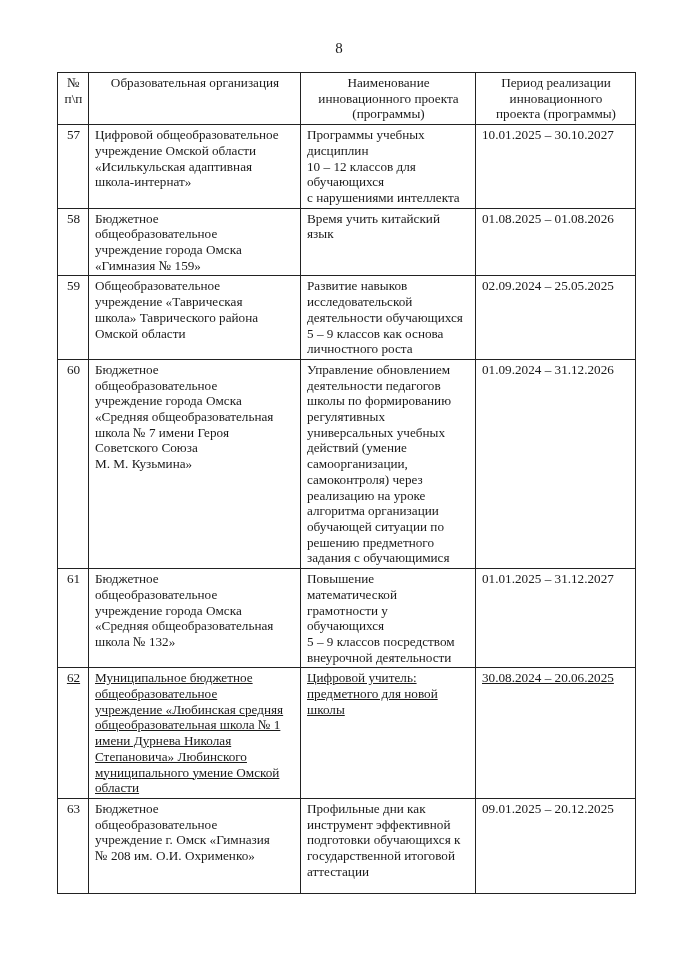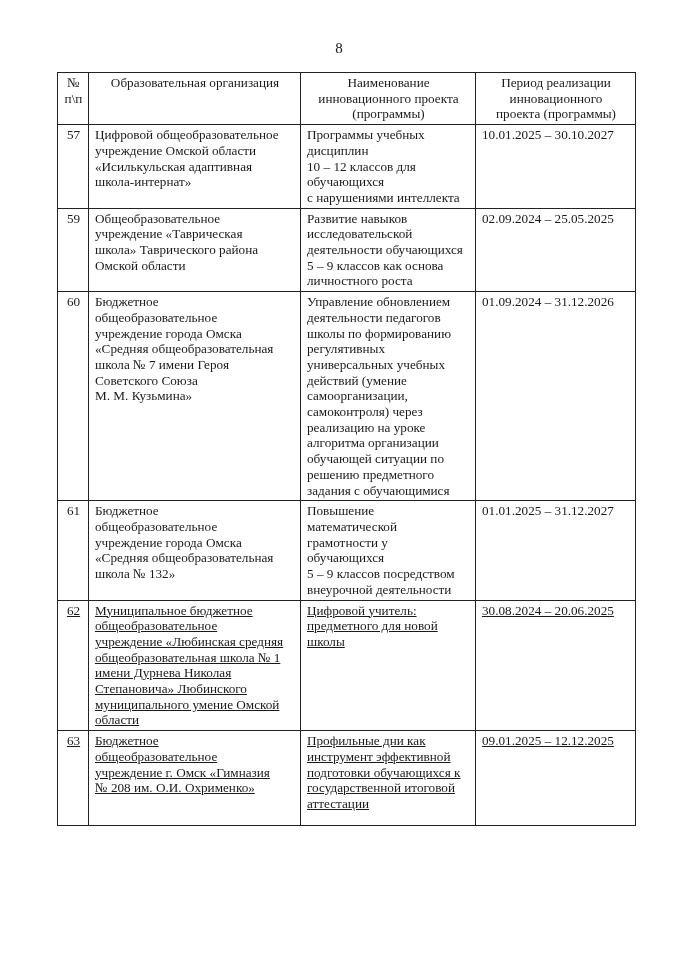--- a/index.html
+++ b/index.html
@@ -11,21 +11,21 @@
               table-layout: fixed; width: 578px; font-size: 13.2px; line-height: 15.7px; }
   table.doc td, table.doc th { border: 1px solid #222; vertical-align: top; padding: 2px 5px 2px 6px;
                                font-weight: normal; }
   table.doc th { text-align: center; }
   td.num { text-align: center; padding-left: 2px; padding-right: 2px; }
   td.period { padding-left: 6px; }
   .line { display: block; white-space: nowrap; }
   col.c1 { width: 31px; } col.c2 { width: 212px; } col.c3 { width: 175px; } col.c4 { width: 160px; }
   tr.h { height: 48px; }
   tr.r57 { height: 80px; } tr.r58 { height: 62px; } tr.r59 { height: 80px; }
-  tr.r60 { height: 201px; } tr.r61 { height: 98px; } tr.r62 { height: 126px; text-decoration: underline; } tr.r63 { height: 95px; text-decoration: underline; }
+  tr.r60 { height: 201px; } tr.r61 { height: 98px; } tr.r62 { height: 126px; text-decoration: underline; } tr.r63 { height: 95px; }
 </style>
 </head>
 <body>
 
 <div class="page-number">8</div>
 
 <table class="doc">
   <colgroup>
       <col class="c1">
       <col class="c2">
@@ -66,20 +66,34 @@
       <td>
         <span class="line">Программы учебных</span>
         <span class="line">дисциплин</span>
         <span class="line">10 – 12 классов для</span>
         <span class="line">обучающихся</span>
         <span class="line">с нарушениями интеллекта</span>
       </td>
       <td class="period">10.01.2025 – 30.10.2027</td>
     </tr>
 
+    <tr class="r58">
+      <td class="num">58</td>
+      <td>
+        <span class="line">Бюджетное</span>
+        <span class="line">общеобразовательное</span>
+        <span class="line">учреждение города Омска</span>
+        <span class="line">«Гимназия № 159»</span>
+      </td>
+      <td>
+        <span class="line">Время учить китайский</span>
+        <span class="line">язык</span>
+      </td>
+      <td class="period">01.08.2025 – 01.08.2026</td>
+    </tr>
 
     <tr class="r59">
       <td class="num">59</td>
       <td>
         <span class="line">Общеобразовательное</span>
         <span class="line">учреждение «Таврическая</span>
         <span class="line">школа» Таврического района</span>
         <span class="line">Омской области</span>
       </td>
       <td>
@@ -169,16 +183,16 @@
         <span class="line">учреждение г. Омск «Гимназия</span>
         <span class="line">№ 208 им. О.И. Охрименко»</span>
       </td>
       <td>
         <span class="line">Профильные дни как</span>
         <span class="line">инструмент эффективной</span>
         <span class="line">подготовки обучающихся к</span>
         <span class="line">государственной итоговой</span>
         <span class="line">аттестации</span>
       </td>
-      <td class="period">09.01.2025 – 12.12.2025</td>
+      <td class="period">09.01.2025 – 20.12.2025</td>
     </tr>
   </tbody>
 </table>
 
 </body></html>

